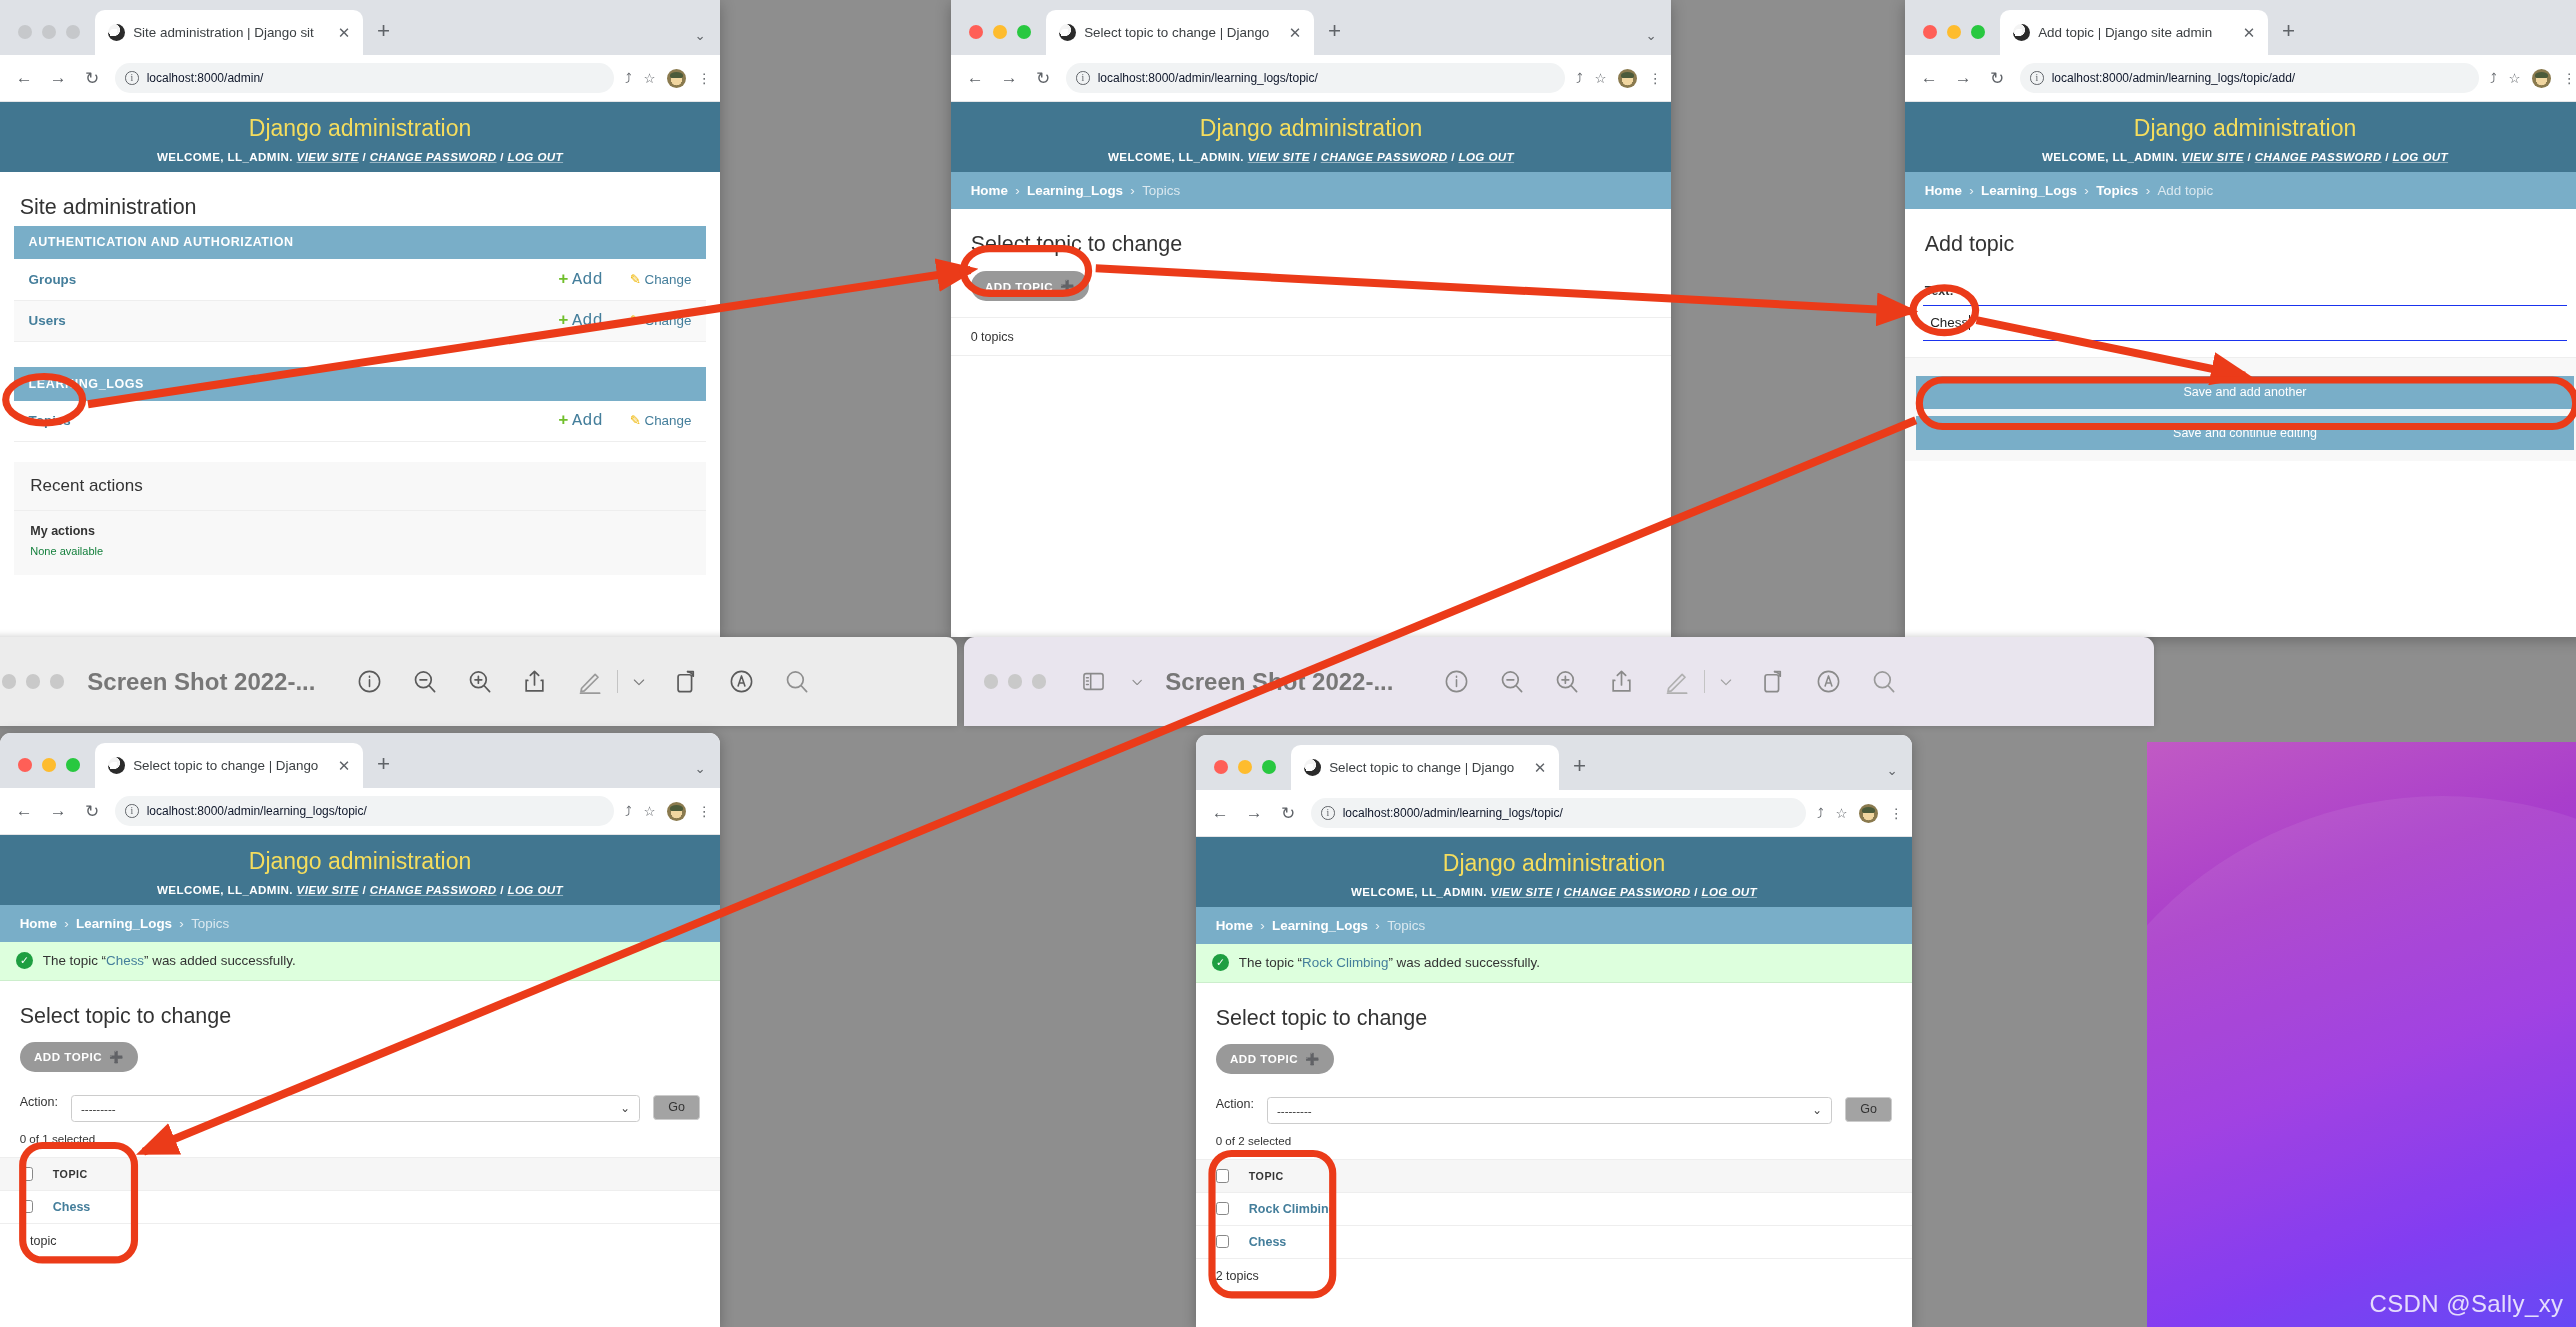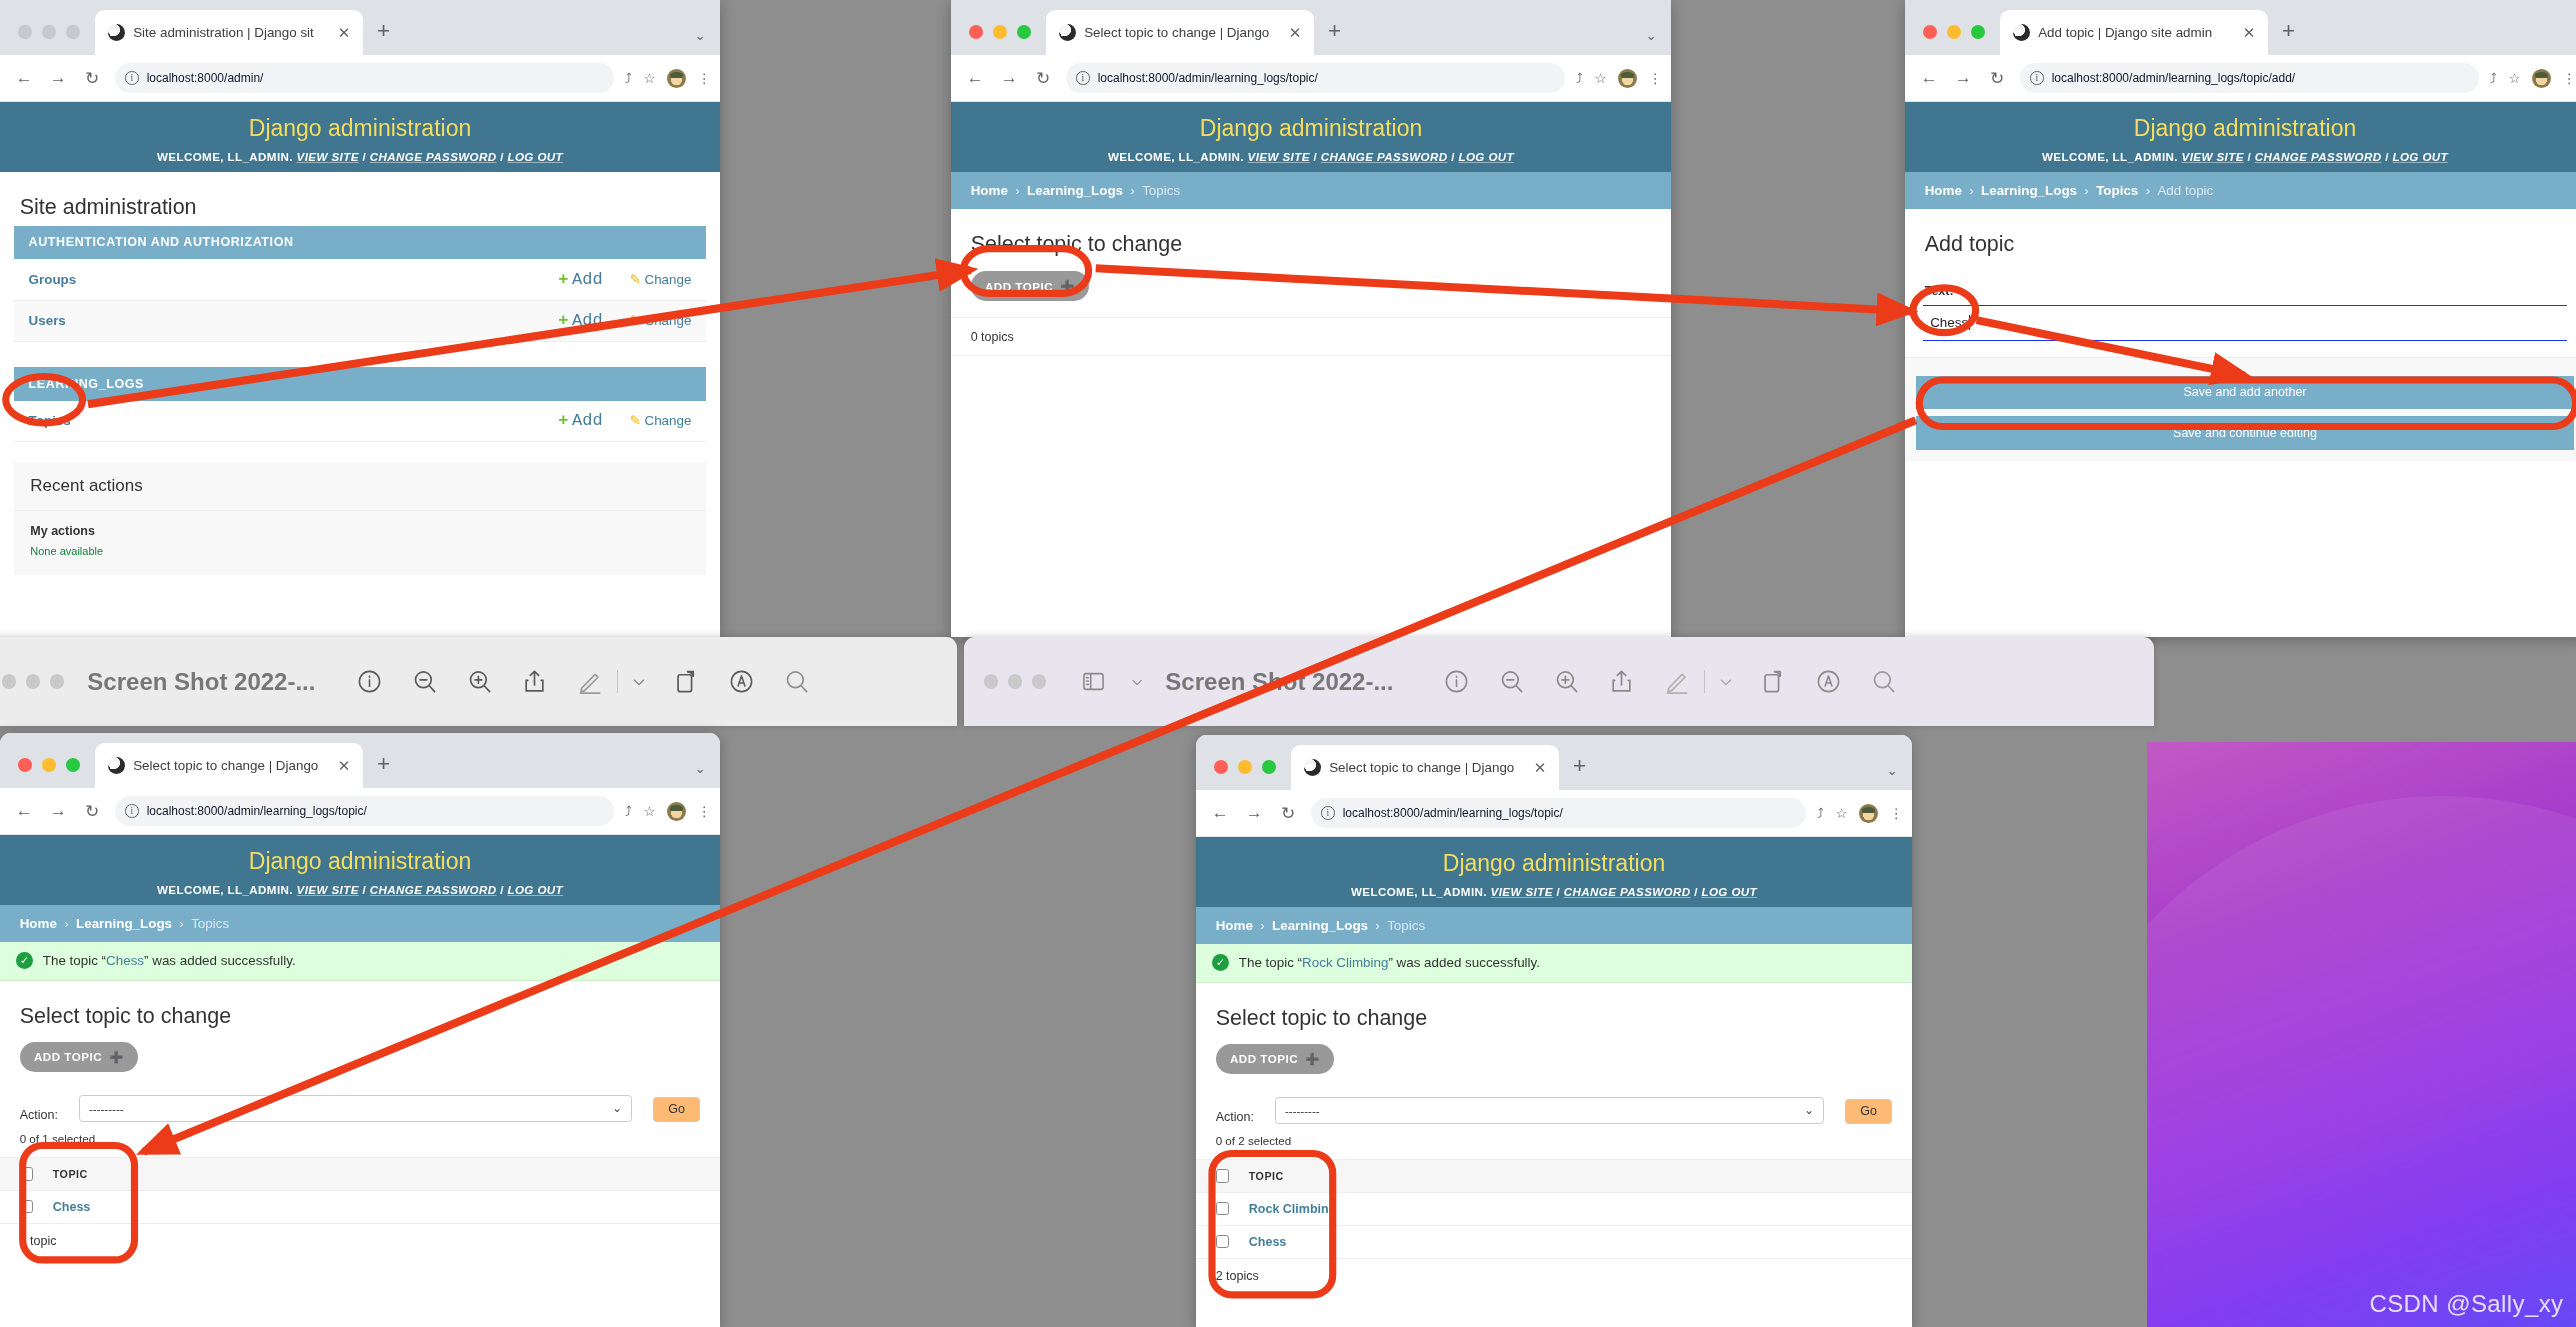--- a/index.html
+++ b/index.html
@@ -146,29 +146,29 @@
     background: #dfd; border-bottom: 0.9px solid #cec;
     padding: 10.7px 16px; font-size: 13.4px; color: #333;
     display: flex; align-items: center; gap: 9.8px;
   }
   .check-badge {
     width: 17px; height: 17px; border-radius: 50%; background: #1e9e41;
     color: #fff; font-size: 10.7px; line-height: 17px; text-align: center; flex: 0 0 auto;
   }
   .dj-success .qval { color: #447e9b; }
 
-  .dj-actionbar { display: flex; align-items: flex-end; gap: 21px; padding: 14.3px 19.7px 3.6px; }
+  .dj-actionbar { display: flex; align-items: flex-start; gap: 13px; padding: 14.3px 19.7px 3.6px; }
   .dj-actionbar label { font-size: 12.5px; color: #333; }
   .dj-select {
     flex: 1 1 auto; height: 27px; border: 0.9px solid #ccc; border-radius: 3.6px;
     background: #fff; font-size: 11.6px; color: #333;
     display: flex; align-items: center; justify-content: space-between; padding: 0 9px;
   }
   .dj-go {
-    border: 0.9px solid #ccc; border-radius: 3.6px; background: #fdba74;
+    border: 0.9px solid #ccc; border-radius: 3.6px; background: #a3a3a3;
     font-size: 12.5px; color: #333; padding: 4.5px 14.3px;
   }
   .dj-selcount { font-size: 11.6px; color: #333; padding: 6.3px 19.7px 0; }
   .dj-table { margin-top: 12.5px; }
   .dj-th, .dj-td {
     display: flex; align-items: center; gap: 19.7px;
     padding: 9px 19.7px; border-top: 0.9px solid #eee;
   }
   .dj-th { background: #f6f6f6; }
   .dj-th-label { font-size: 10.7px; font-weight: 700; color: #333; letter-spacing: 0.5px; }

